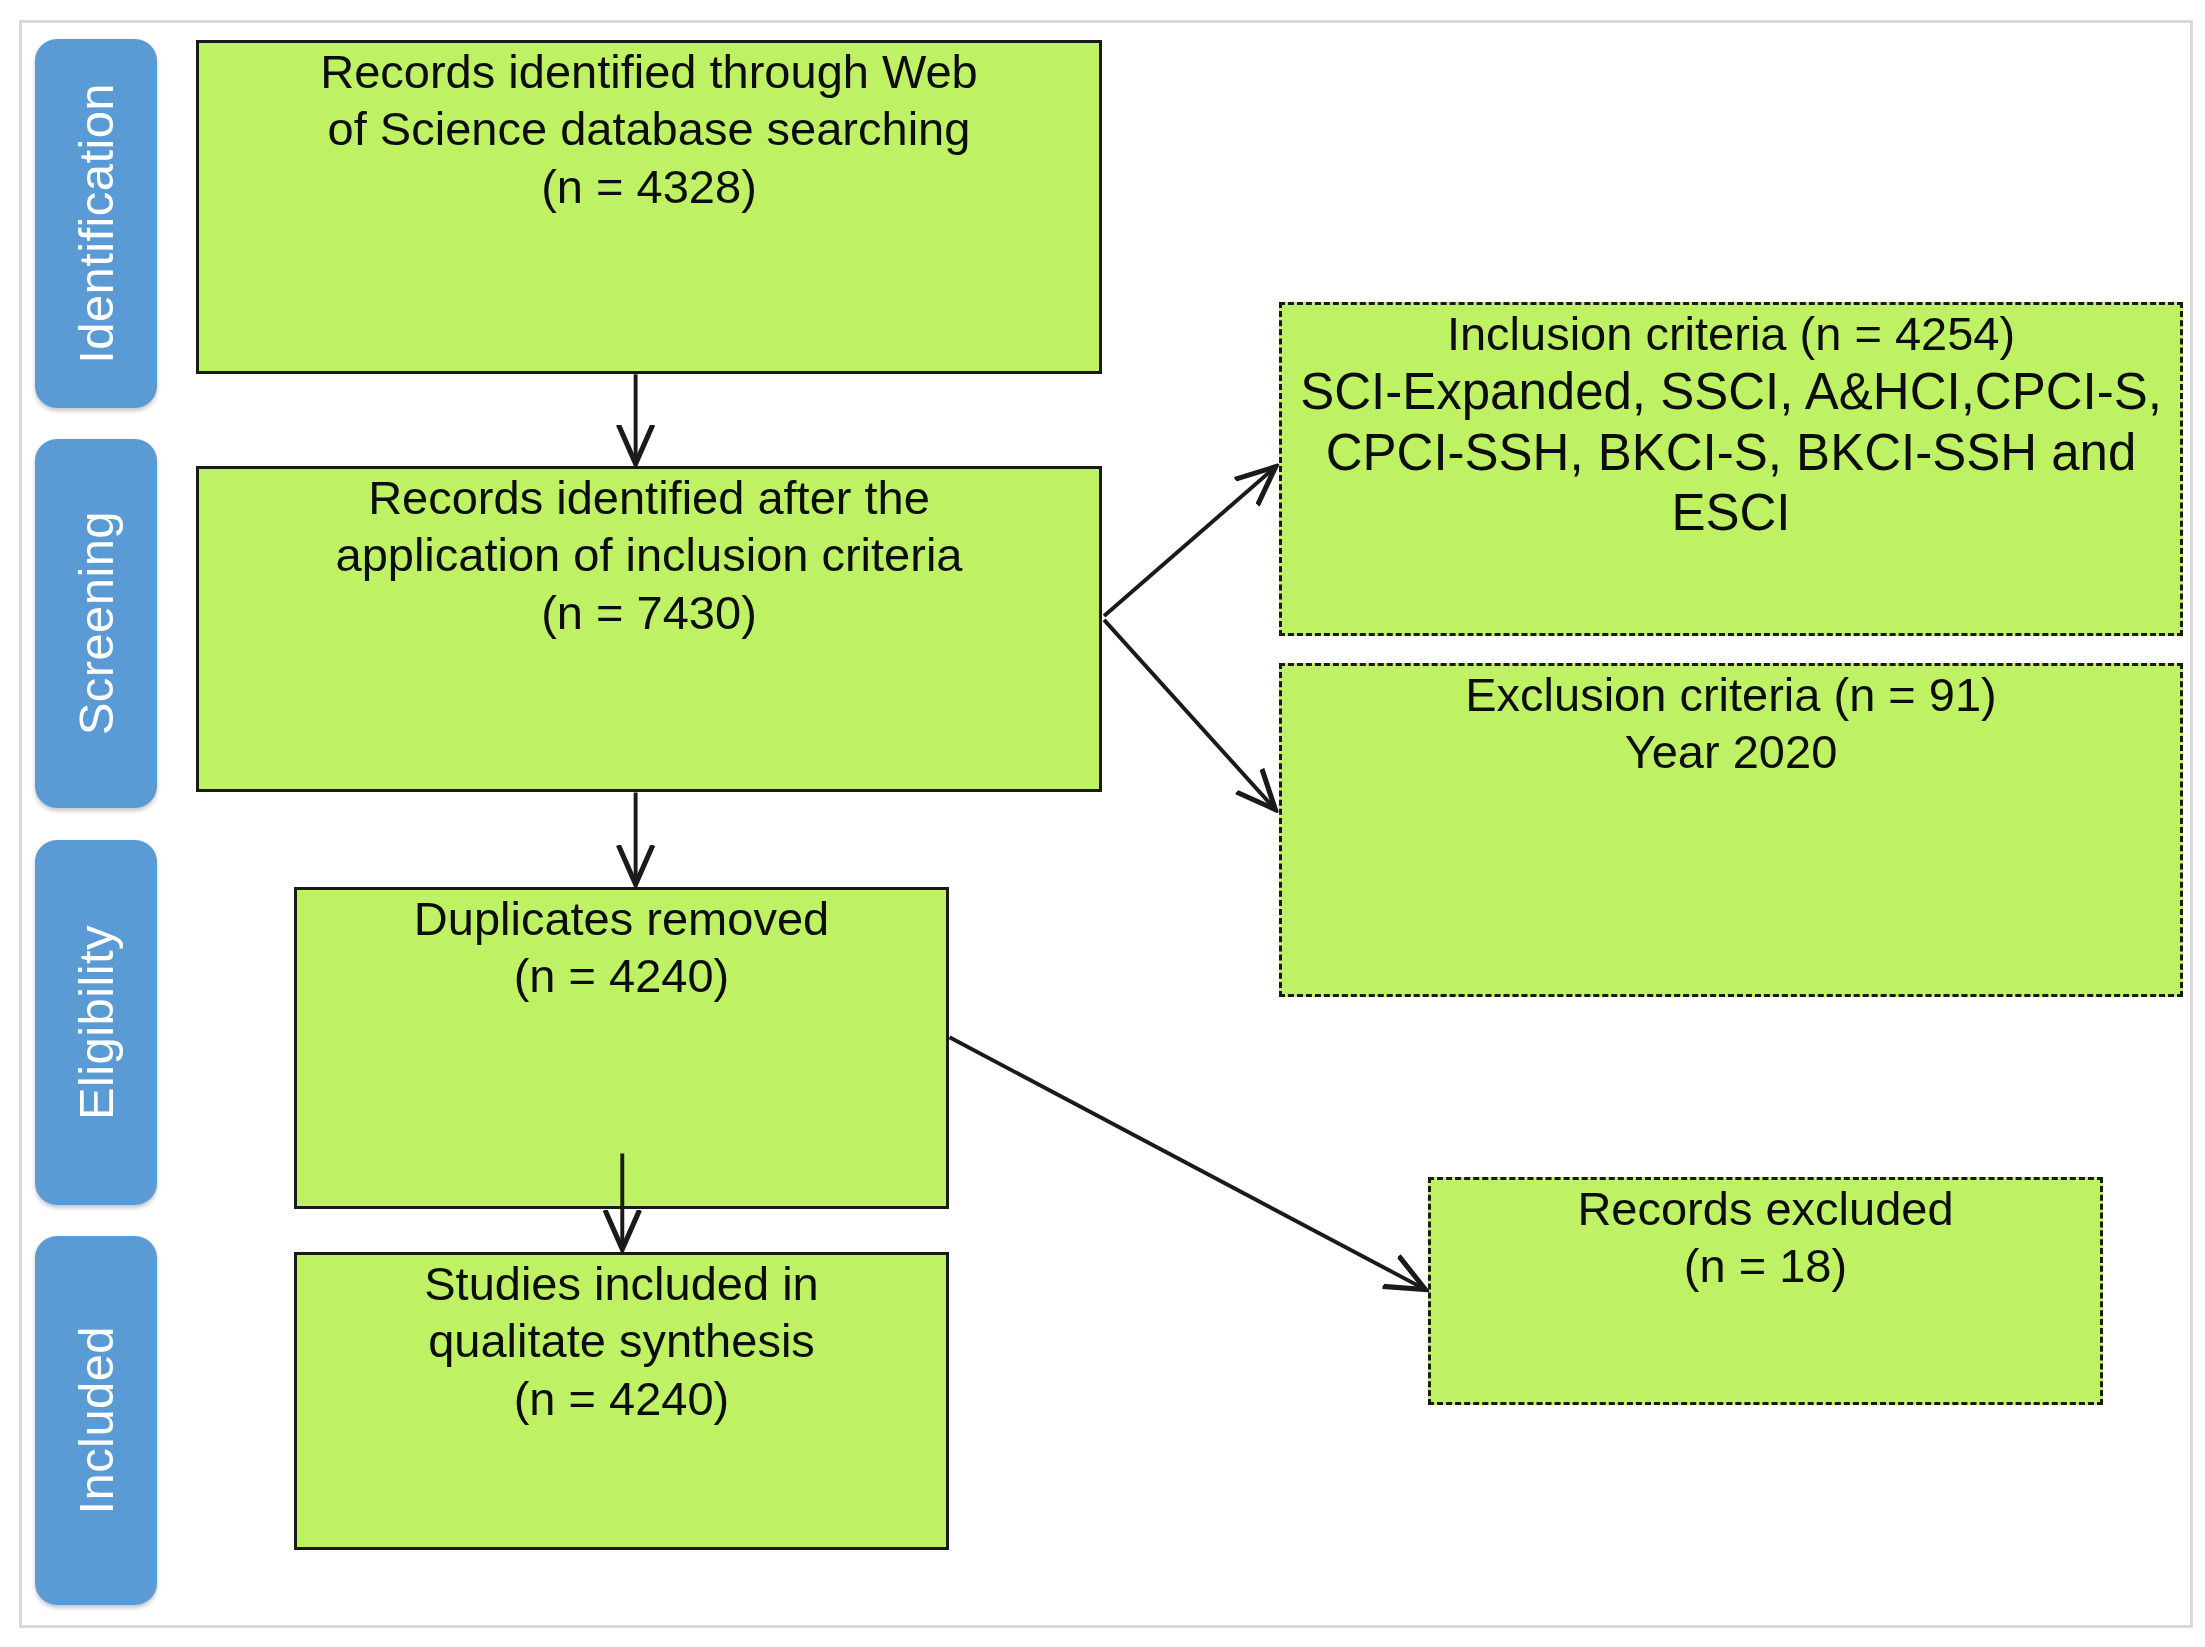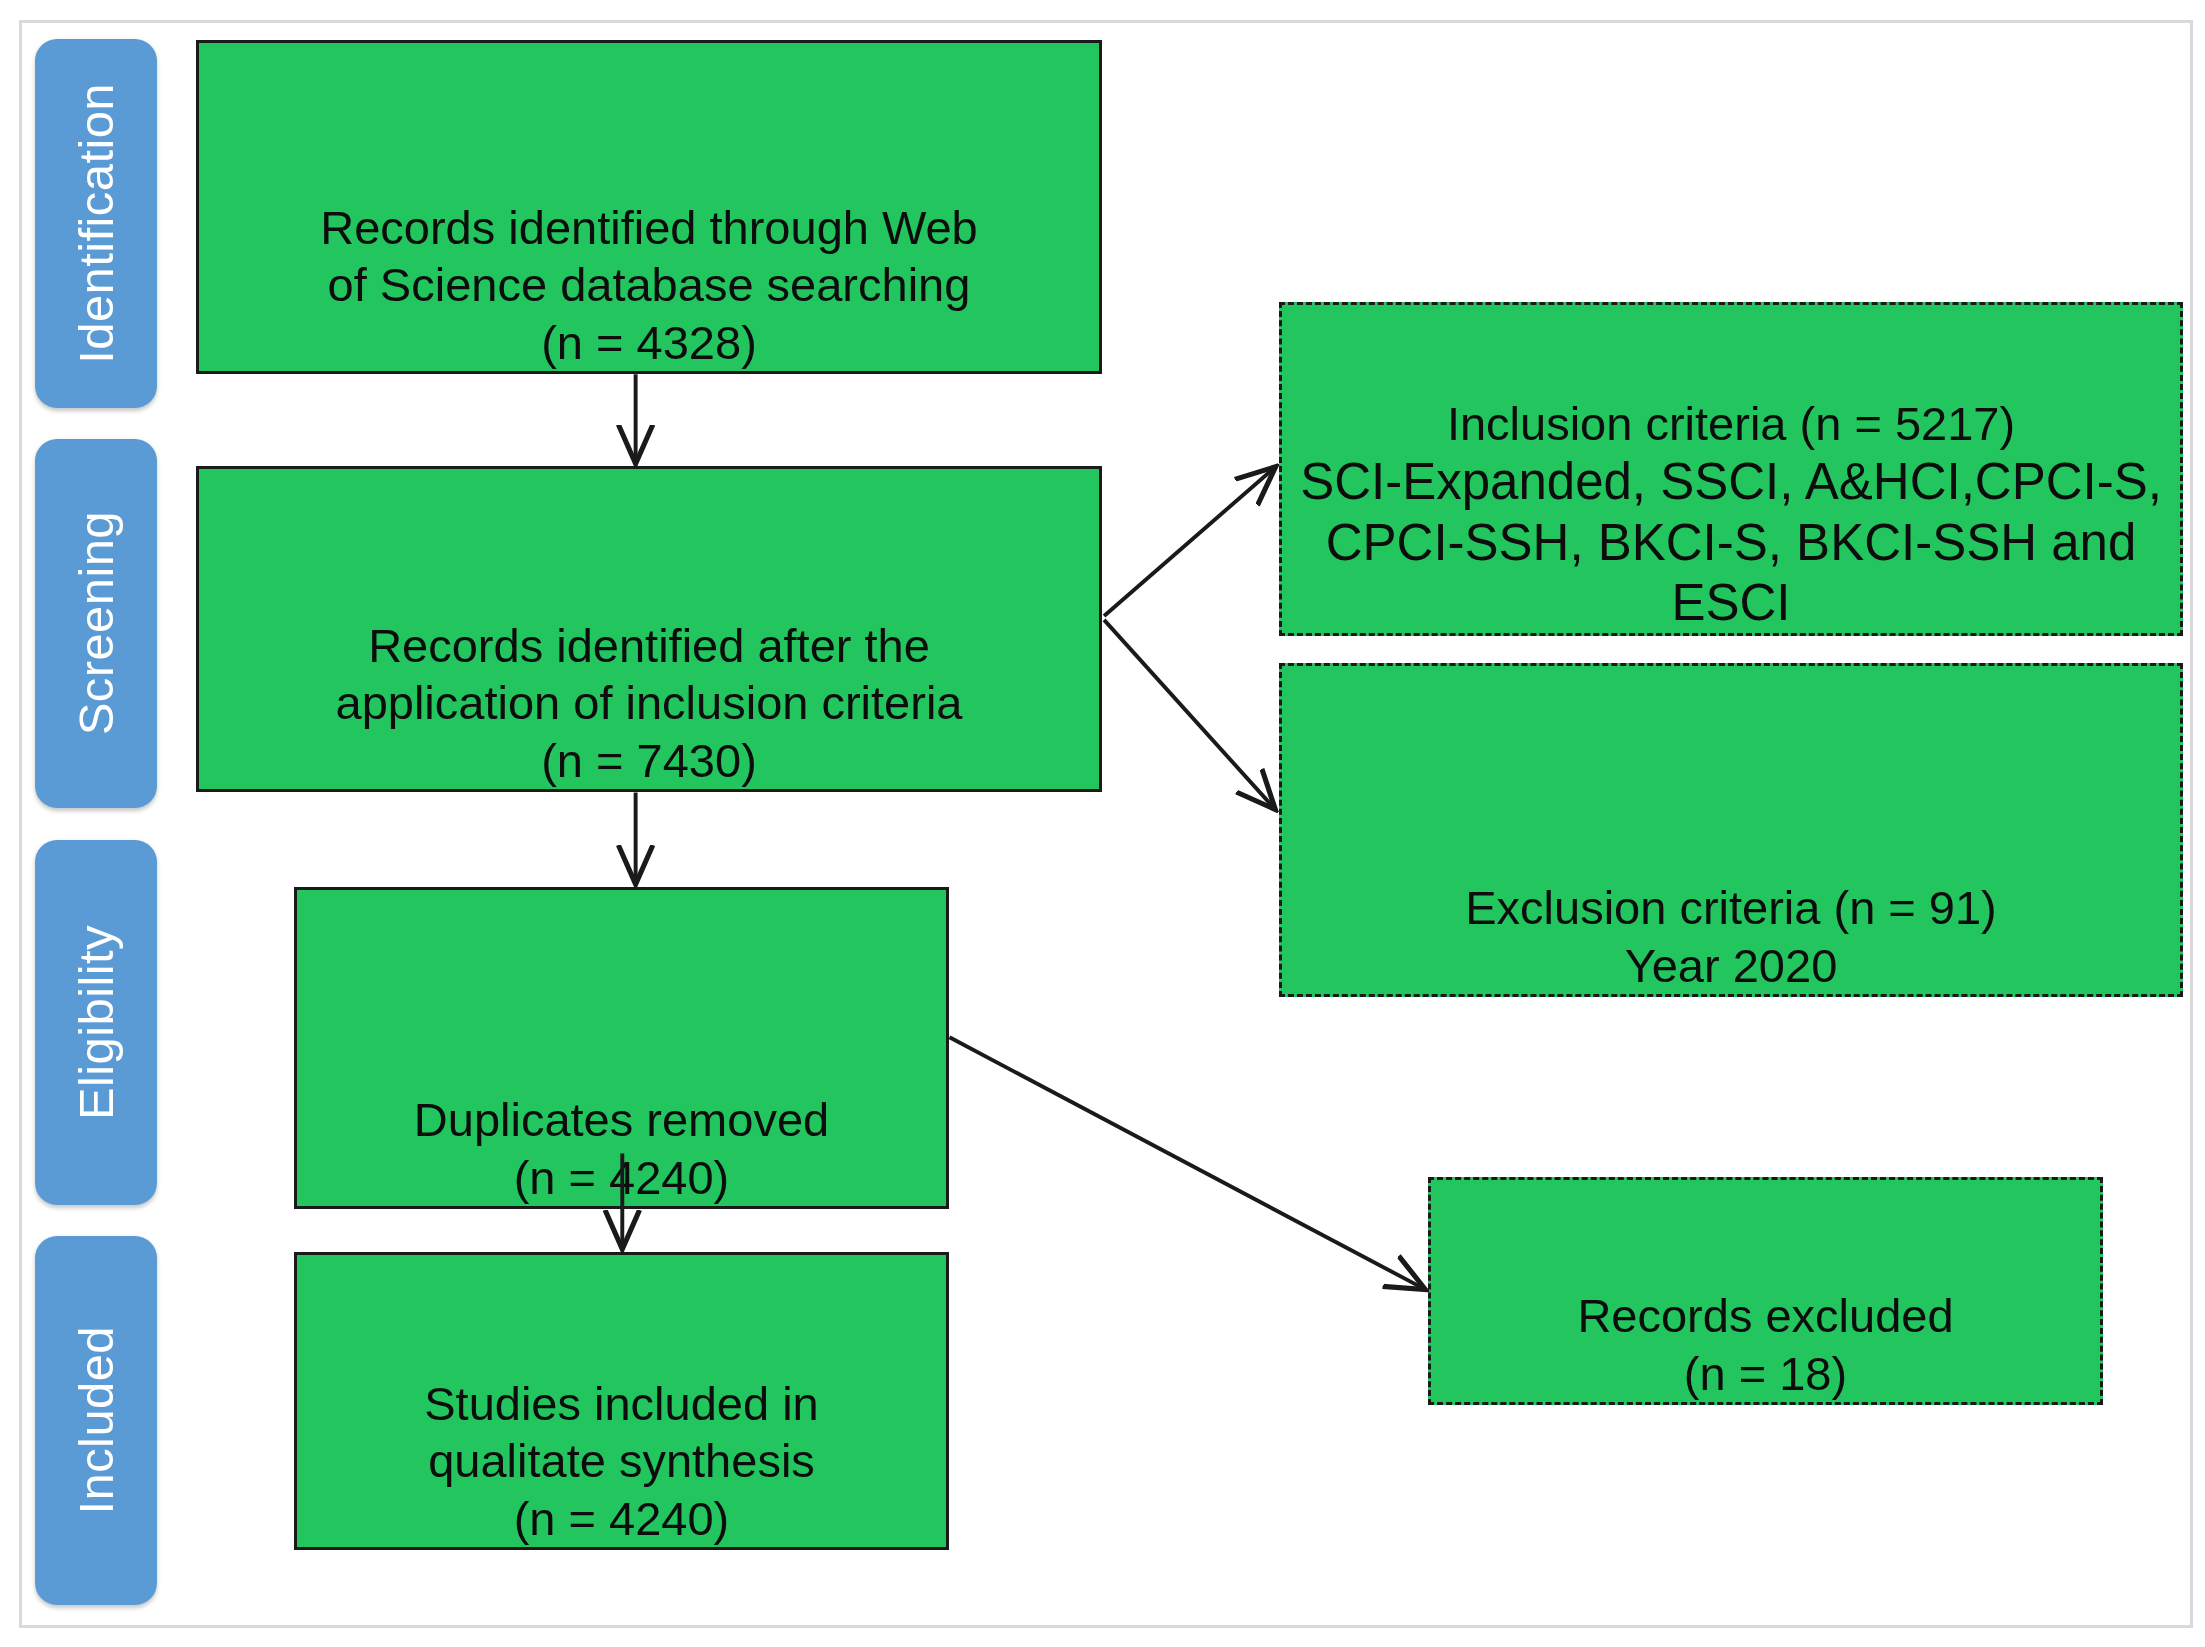--- a/index.html
+++ b/index.html
@@ -53,23 +53,23 @@
   }
   #tab-identification { top: 39px;   height: 369px; }
   #tab-screening      { top: 439px;  height: 369px; }
   #tab-eligibility    { top: 840px; height: 365px; }
   #tab-included       { top: 1236px; height: 369px; }
 
   
   .box {
     position: absolute;
     box-sizing: border-box;
-    background: #22c55e;
+    background: #bef264;
     display: flex;
-    align-items: flex-end;
+    align-items: flex-start;
     justify-content: center;
     text-align: center;
   }
   .box.solid {
     border: 3.1px solid #1a1a1a;
   }
   .box.dashed {
     border: 3.9px dashed #1a1a1a;
   }
   .box-text {
@@ -153,21 +153,21 @@
   </div>
 
   <div class="box solid" id="box-studies-included">
     <span class="box-text">Studies included in
 qualitate synthesis
 (n = 4240)</span>
   </div>
 
   <div class="box dashed" id="box-inclusion-criteria">
     <div>
-      <span class="box-title">Inclusion criteria (n = 5217)</span>
+      <span class="box-title">Inclusion criteria (n = 4254)</span>
       <span class="box-sub">SCI-Expanded, SSCI, A&amp;HCI,CPCI-S,
 CPCI-SSH, BKCI-S, BKCI-SSH and
 ESCI</span>
     </div>
   </div>
 
   <div class="box dashed" id="box-exclusion-criteria">
     <div>
       <span class="box-title">Exclusion criteria (n = 91)</span>
       <span class="box-title">Year 2020</span>

